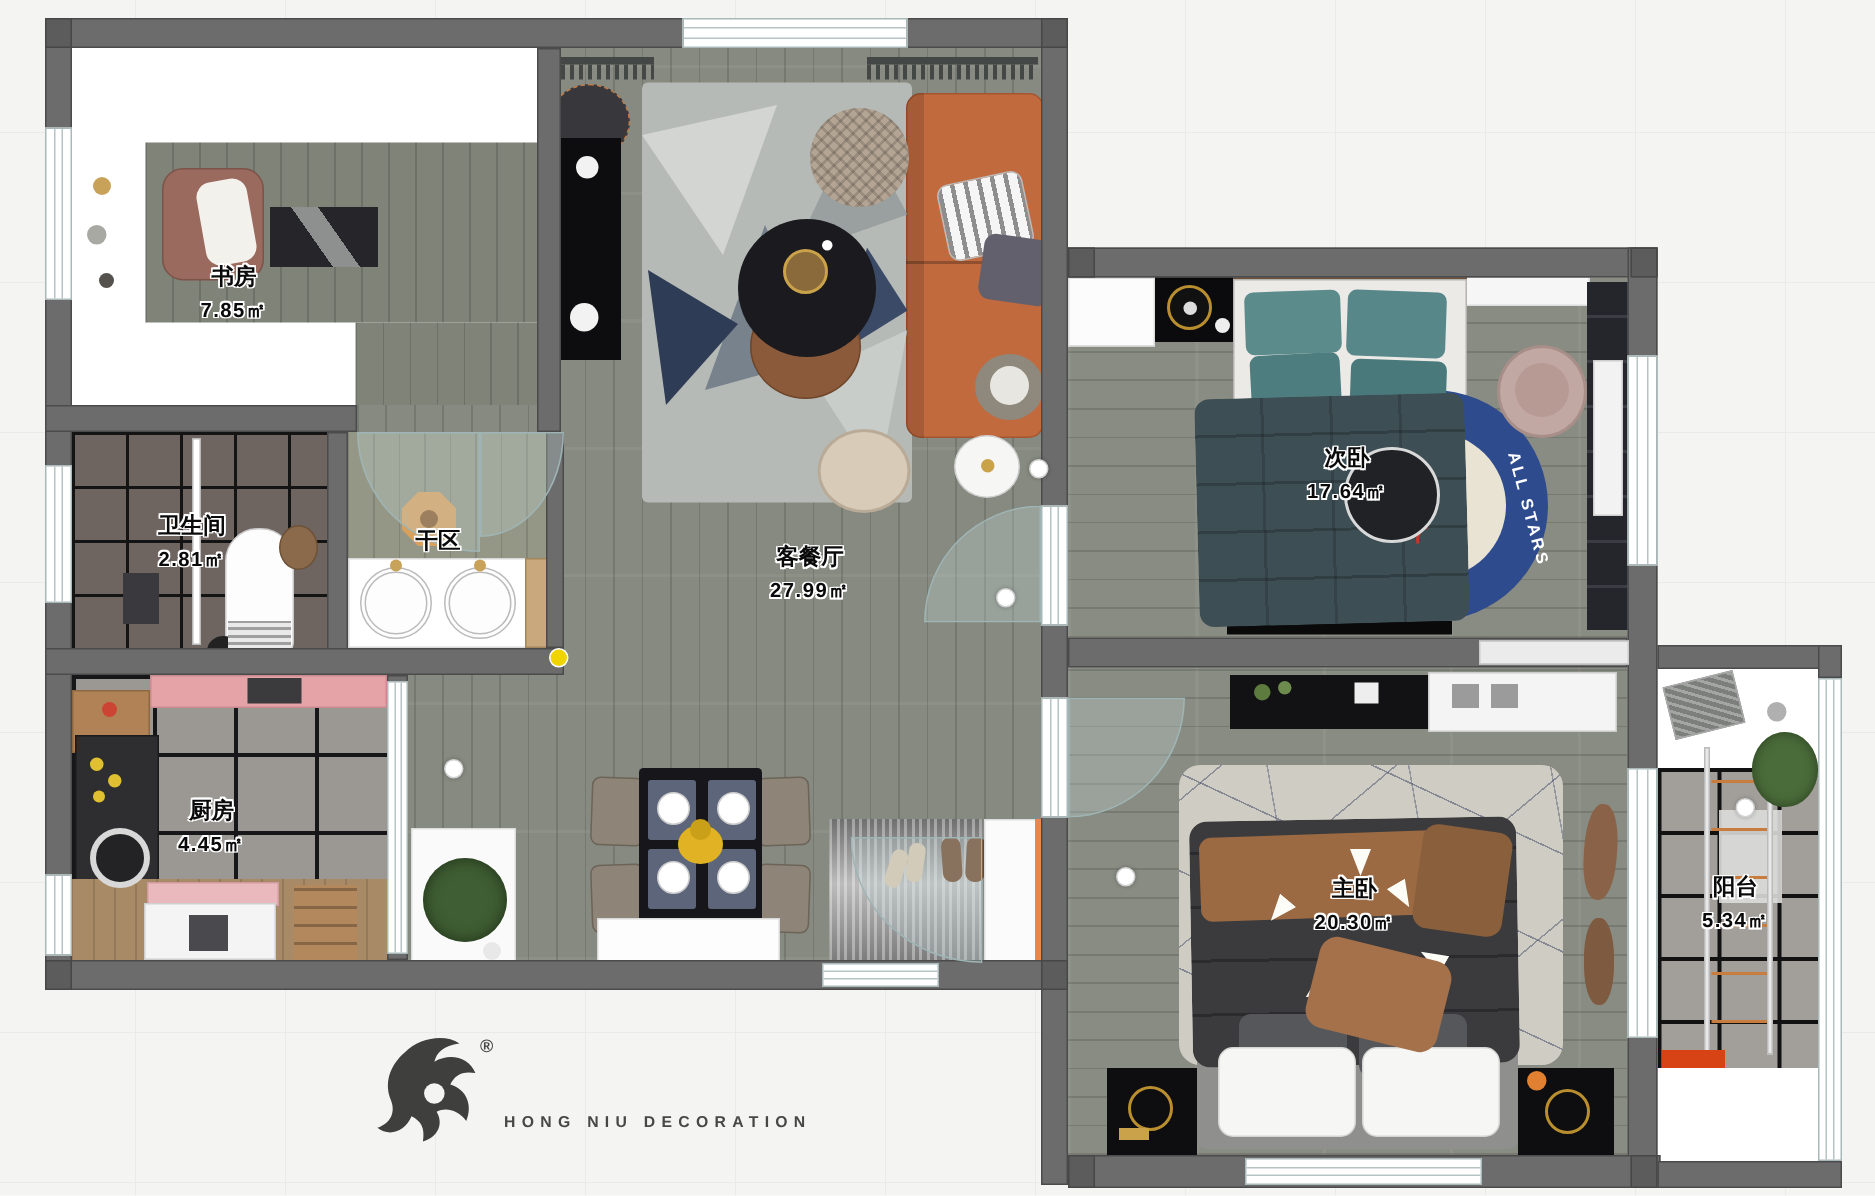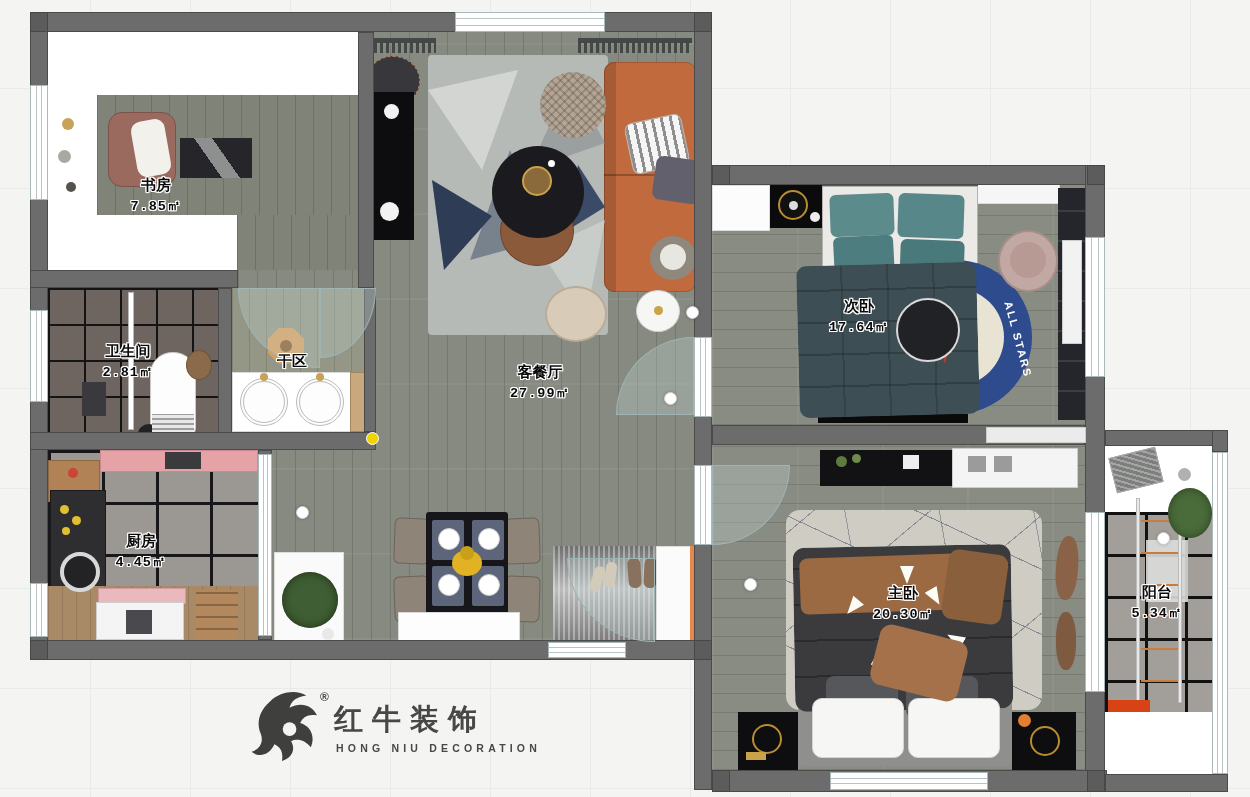--- a/index.html
+++ b/index.html
@@ -33,21 +33,21 @@
   .f{z-index:10;}
   .round{border-radius:50%;}
   .fringe{background:repeating-linear-gradient(90deg,#434846 0 3px,rgba(67,72,70,0) 3px 6px);border-top:5px solid #434846;z-index:12;}
   .chair{background:#8e8578;border:1px solid #6c6458;border-radius:6px;z-index:10;}
   .dot{background:#fff;border:1px solid #d2d2d2;border-radius:50%;box-shadow:0 0 3px rgba(0,0,0,.25);z-index:45;}
   .slide{background:#fff;border:1px solid #b9b9b9;z-index:12;}
   
   .room-label{z-index:50;text-align:center;color:#0a0a0a;font-weight:bold;
     text-shadow:-1px -1px 0 #fff,1px -1px 0 #fff,-1px 1px 0 #fff,1px 1px 0 #fff,0 -1px 0 #fff,0 1px 0 #fff,-1px 0 0 #fff,1px 0 0 #fff;}
   .rname{font-size:15px;line-height:18px;}
-  .rarea{font-size:13.5px;line-height:16px;margin-top:5px;letter-spacing:1px;font-family:Liberation Mono, monospace;}
+  .rarea{font-size:13.5px;line-height:16px;margin-top:5px;letter-spacing:1px;}
   
   .ring-text{position:absolute;z-index:13;font-size:11px;font-weight:bold;letter-spacing:2px;color:#fff;transform-origin:left top;white-space:nowrap;}
   
   .logo-cn{font-size:29px;font-weight:bold;letter-spacing:9px;color:#474745;z-index:5;}
   .logo-en{font-size:10.5px;font-weight:bold;letter-spacing:4.2px;color:#474745;z-index:5;}
   .logo-reg{font-size:12px;color:#474745;z-index:5;font-weight:bold;}
 </style>
 </head>
 <body>
 
@@ -301,36 +301,35 @@
     <div class="rname">干区</div>
   </div>
   <div class="a room-label" style="left:105px;top:532px;width:72px">
     <div class="rname">厨房</div>
     <div class="rarea">4.45㎡</div>
   </div>
   <div class="a room-label" style="left:498px;top:363px;width:84px">
     <div class="rname">客餐厅</div>
     <div class="rarea">27.99㎡</div>
   </div>
-  <div class="a room-label" style="left:814px;top:297px;width:90px">
+  <div class="a room-label" style="left:853px;top:297px;width:90px">
     <div class="rname">次卧</div>
     <div class="rarea">17.64㎡</div>
   </div>
   <div class="a room-label" style="left:858px;top:584px;width:90px">
     <div class="rname">主卧</div>
     <div class="rarea">20.30㎡</div>
   </div>
   <div class="a room-label" style="left:1123px;top:583px;width:68px">
     <div class="rname">阳台</div>
     <div class="rarea">5.34㎡</div>
   </div>
 
   <div class="a" style="left:246px;top:688px;width:78px;height:76px;z-index:5">
     <svg width="78" height="76" viewBox="0 0 100 100" aria-hidden="true">
       <path d="M30 18 C44 4 66 2 78 10 C64 12 58 18 56 26 C70 18 86 22 92 36 C80 34 74 38 70 46 C84 50 90 64 84 78 C76 68 66 66 58 70 C64 80 60 92 46 96 C48 84 44 78 36 74 C30 88 16 92 6 84 C18 80 22 70 18 60 C12 46 16 30 30 18 Z" fill="#3f3f3d"></path>
       <circle cx="56" cy="54" r="9" fill="#f4f5f3"></circle>
     </svg>
   </div>
   <div class="a logo-reg" style="left:320px;top:690px">®</div>
-  <div class="a logo-cn" style="left:334px;top:700px">红牛装饰</div>
   <div class="a logo-en" style="left:336px;top:742px">HONG NIU DECORATION</div>
 
 </div>
 
 </body></html>

